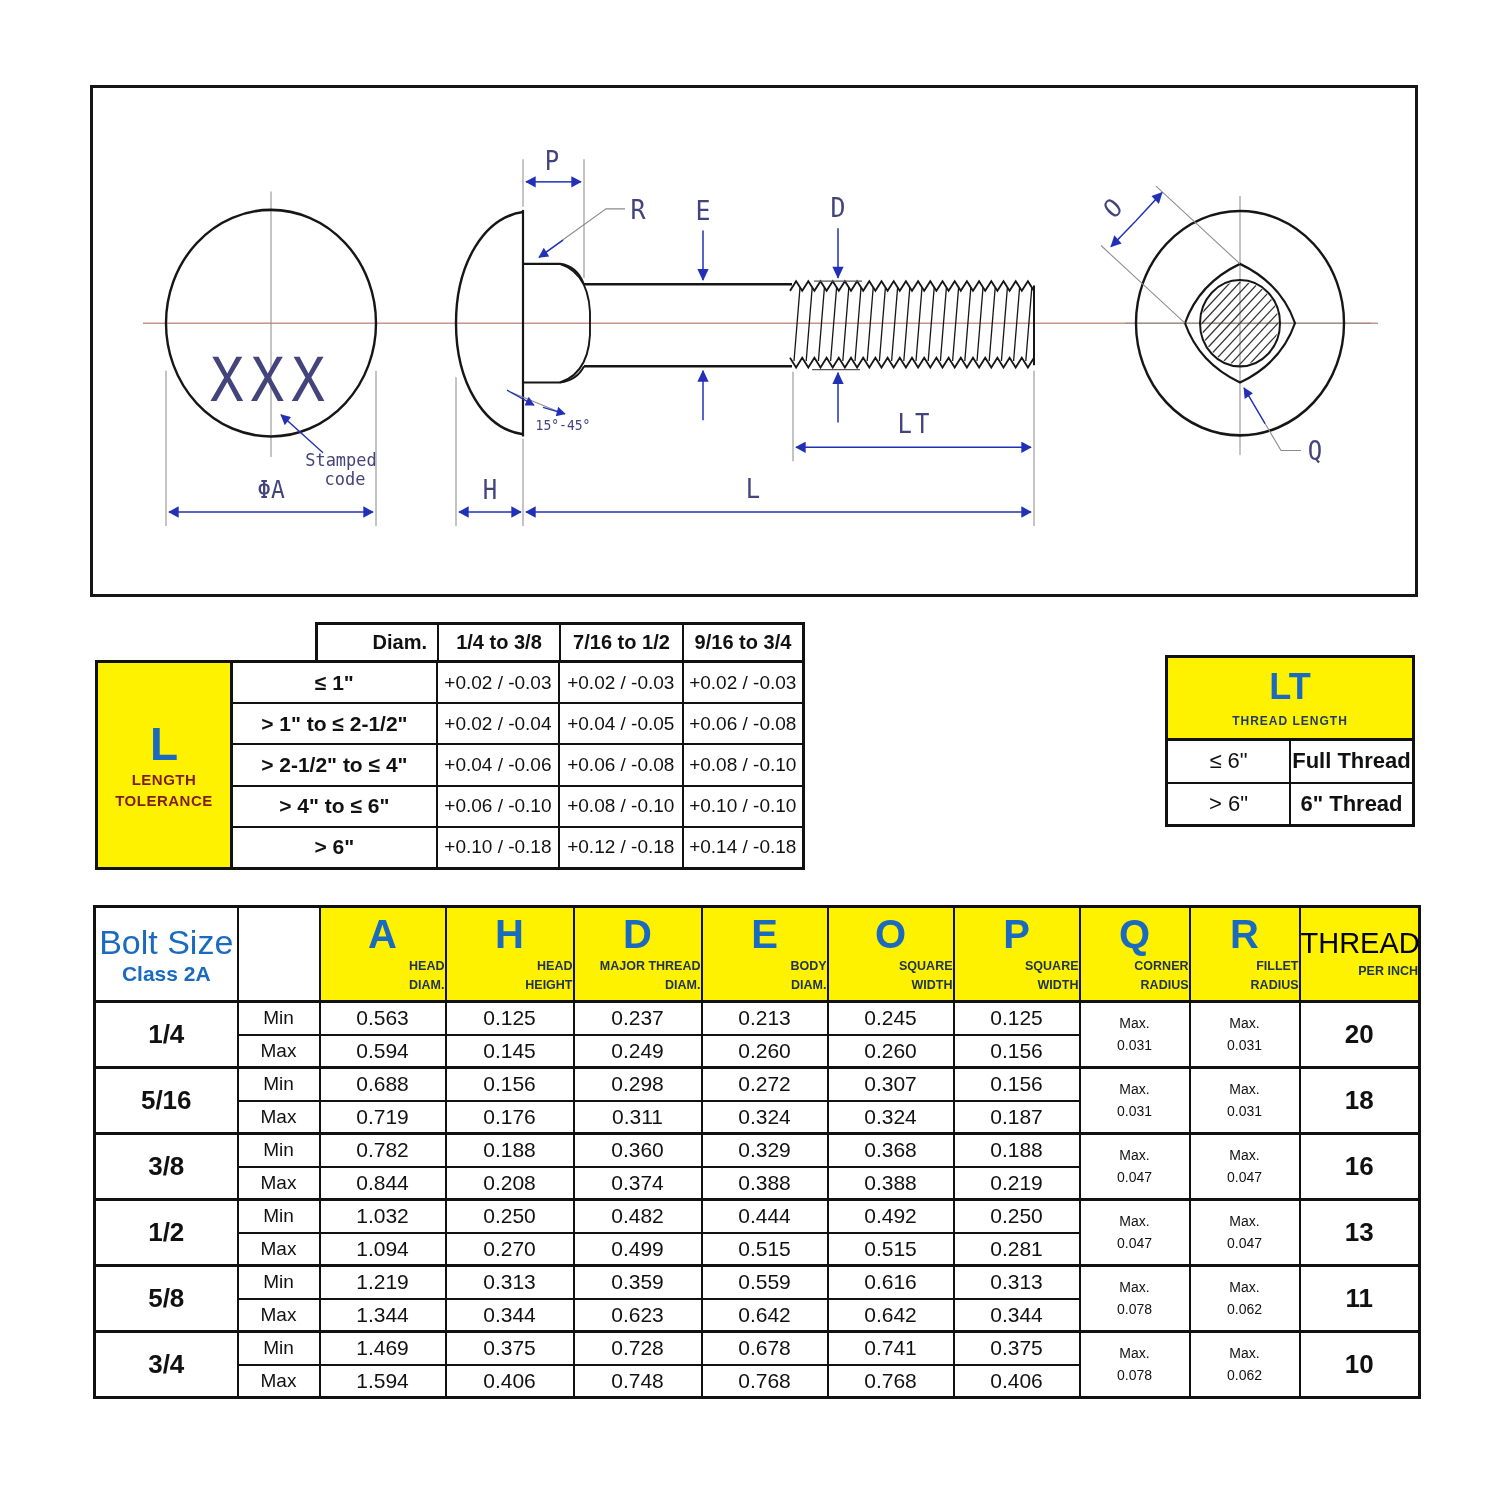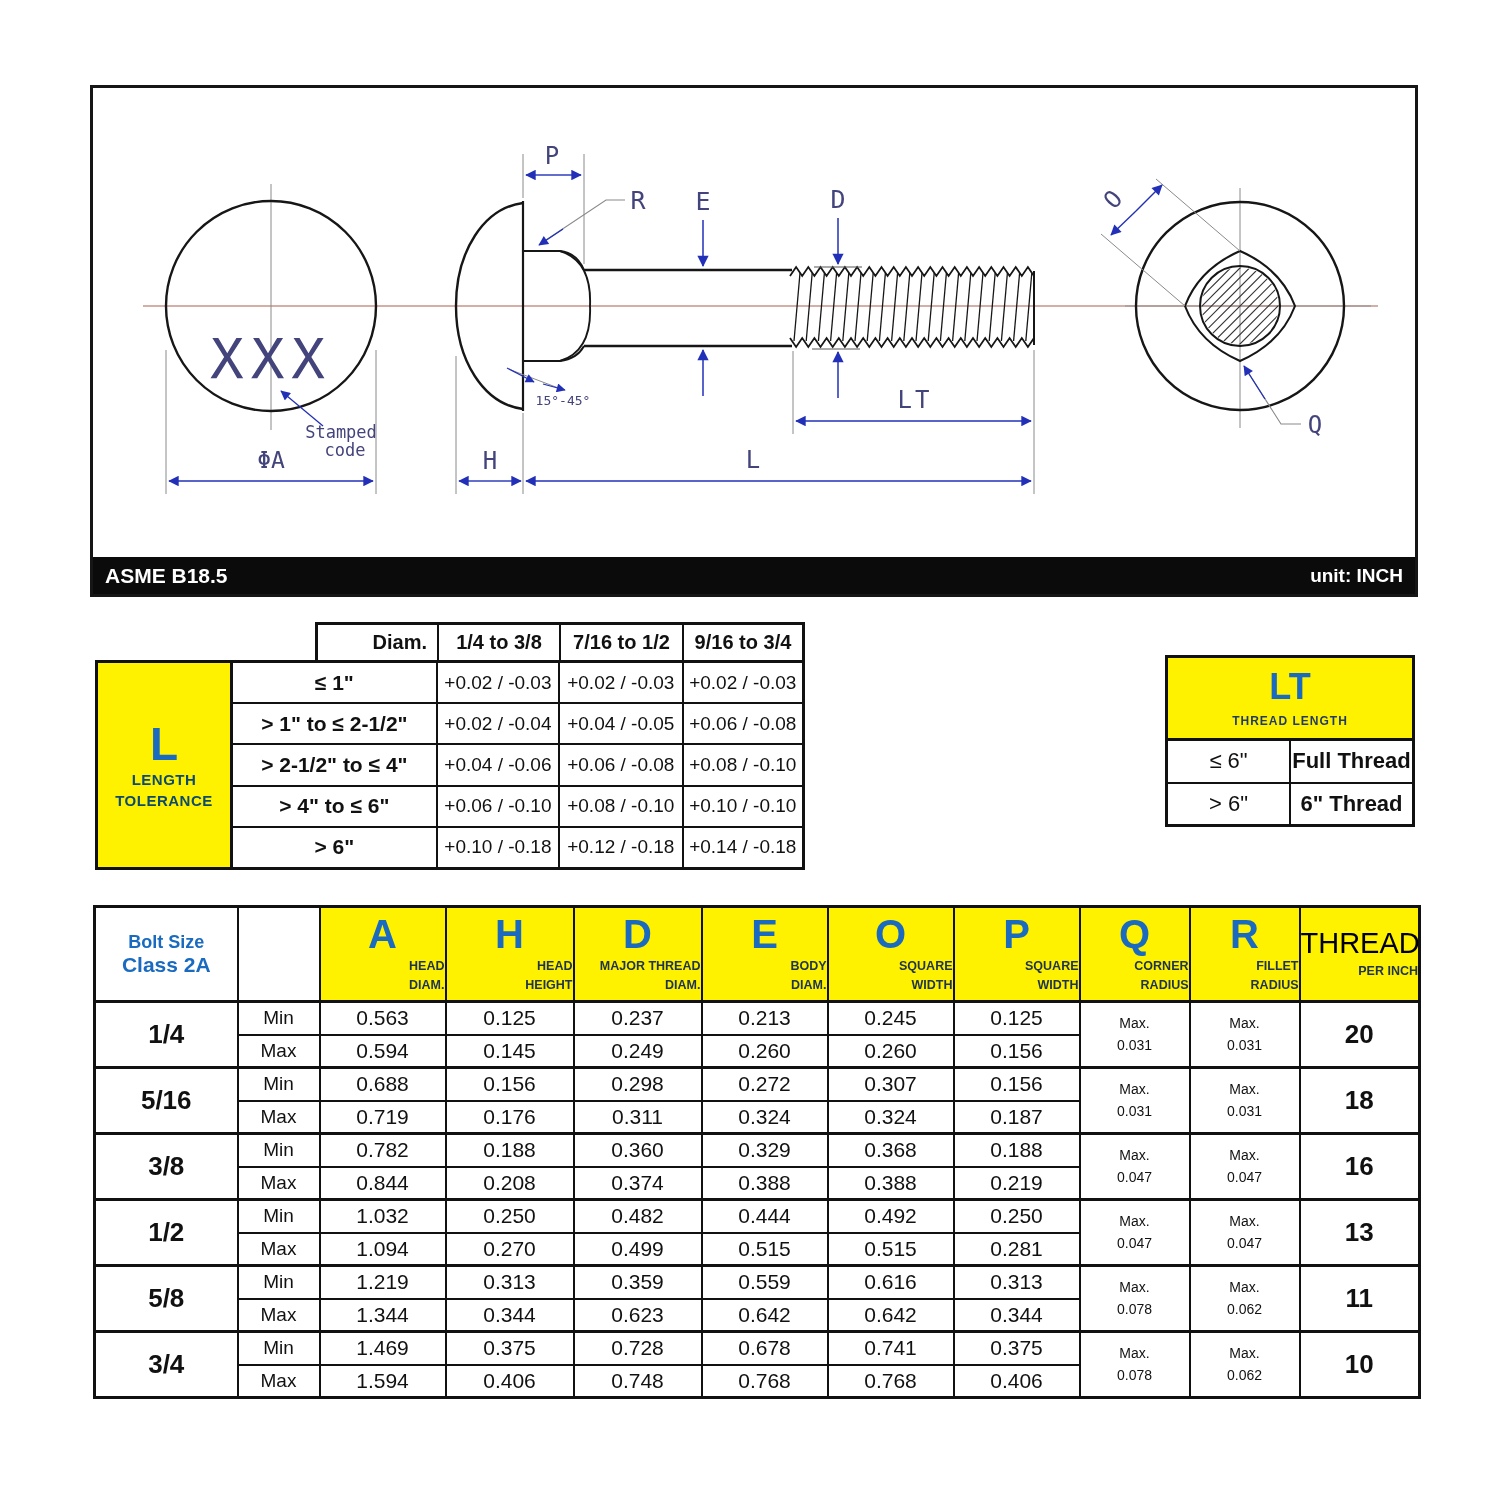--- a/index.html
+++ b/index.html
@@ -29,21 +29,21 @@
   }
   #ltol-header .cell{background:#fff;display:flex;align-items:center;justify-content:center;
     font-weight:bold;font-size:20px;}
   #ltol-header .cell.diam{justify-content:flex-end;padding-right:10px;}
   #ltol-yellow{
     position:absolute;left:95px;top:660px;width:135px;height:210px;box-sizing:border-box;
     border:3px solid #111;border-right:0;background:#FFF200;
     display:flex;flex-direction:column;align-items:center;justify-content:center;text-align:center;
   }
   #ltol-yellow .big{font-size:46px;font-weight:bold;color:#1a6bc0;line-height:1.0;}
-  #ltol-yellow .sub{font-size:15px;font-weight:bold;color:#0c4a6e;letter-spacing:.5px;margin-top:4px;}
+  #ltol-yellow .sub{font-size:15px;font-weight:bold;color:#7f1d1d;letter-spacing:.5px;margin-top:4px;}
   #ltol-body{
     position:absolute;left:230px;top:660px;width:575px;height:210px;
     grid-template-columns:207fr 123fr 124fr 121fr;grid-template-rows:repeat(5,1fr);
     border:3px solid #111;
   }
   #ltol-body .cell{background:#fff;display:flex;align-items:center;justify-content:center;font-size:19px;}
   #ltol-body .cond{font-weight:bold;font-size:21px;}
   
   #lt-table{
     position:absolute;left:1165px;top:655px;width:250px;height:172px;box-sizing:border-box;
@@ -67,21 +67,21 @@
   }
   #dim-table th,#dim-table td{border:2px solid #111;text-align:center;vertical-align:middle;padding:0;}
   #dim-table{border:3px solid #111;}
   #dim-table thead th{height:92px;}
   #dim-table thead th{border-bottom:3px solid #111;}
   #dim-table tbody tr{height:33px;}
   #dim-table tr.gf td{border-top:3px solid #111;}
   #dim-table .yh{background:#FFF200;}
   #dim-table .letter{font-size:40px;font-weight:bold;color:#1a6bc0;line-height:1.05;}
   #dim-table .subl{font-size:12.5px;font-weight:bold;color:#20354d;line-height:1.5;margin-top:2px;text-align:right;}
-  #dim-table .corner .t1{font-size:18px;font-weight:bold;color:#1a6bc0;}
+  #dim-table .corner .t1{font-size:34px;font-weight:normal;color:#1a6bc0;}
   #dim-table .corner .t2{font-size:21px;font-weight:bold;color:#1a6bc0;}
   #dim-table .thr-t{font-size:29px;font-weight:normal;color:#000000;line-height:1.1;}
   #dim-table td.size{font-size:26px;font-weight:bold;}
   #dim-table td.mm{font-size:19px;}
   #dim-table td.val{font-size:21px;}
   #dim-table td.qr{font-size:14px;line-height:1.55;}
   #dim-table td.tpi{font-size:26px;font-weight:bold;}
 </style>
 </head>
 <body>
@@ -211,24 +211,20 @@
     <line x1="1147" y1="163" x2="1063" y2="91" stroke="#8a8a8a" stroke-width="1"></line>
     <line x1="1043" y1="123" x2="1018" y2="147" stroke="#2230b8" stroke-width="1.4" marker-end="url(#arr)"></line>
     <line x1="1043" y1="123" x2="1069" y2="97" stroke="#2230b8" stroke-width="1.4" marker-end="url(#arr)"></line>
     <text transform="translate(1026,117) rotate(-47)" text-anchor="middle" font-size="24">O</text>
 
     <polyline points="1208,336 1188,336 1153,281" fill="none" stroke="#8a8a8a" stroke-width="1.1"></polyline>
     <line x1="1172" y1="311" x2="1151" y2="278" stroke="#2230b8" stroke-width="1.3" marker-end="url(#arr)"></line>
     <text x="1222" y="345" text-anchor="middle" font-size="24">Q</text>
   </svg>
 
-  <div id="drawing-bar">
-    <span>ASME B18.5</span>
-    <span class="unit">unit: INCH</span>
-  </div>
 </div>
 
 <div id="ltol-header" class="grid-black">
   <div class="cell diam">Diam.</div>
   <div class="cell">1/4 to 3/8</div>
   <div class="cell">7/16 to 1/2</div>
   <div class="cell">9/16 to 3/4</div>
 </div>
 
 <div id="ltol-yellow">

